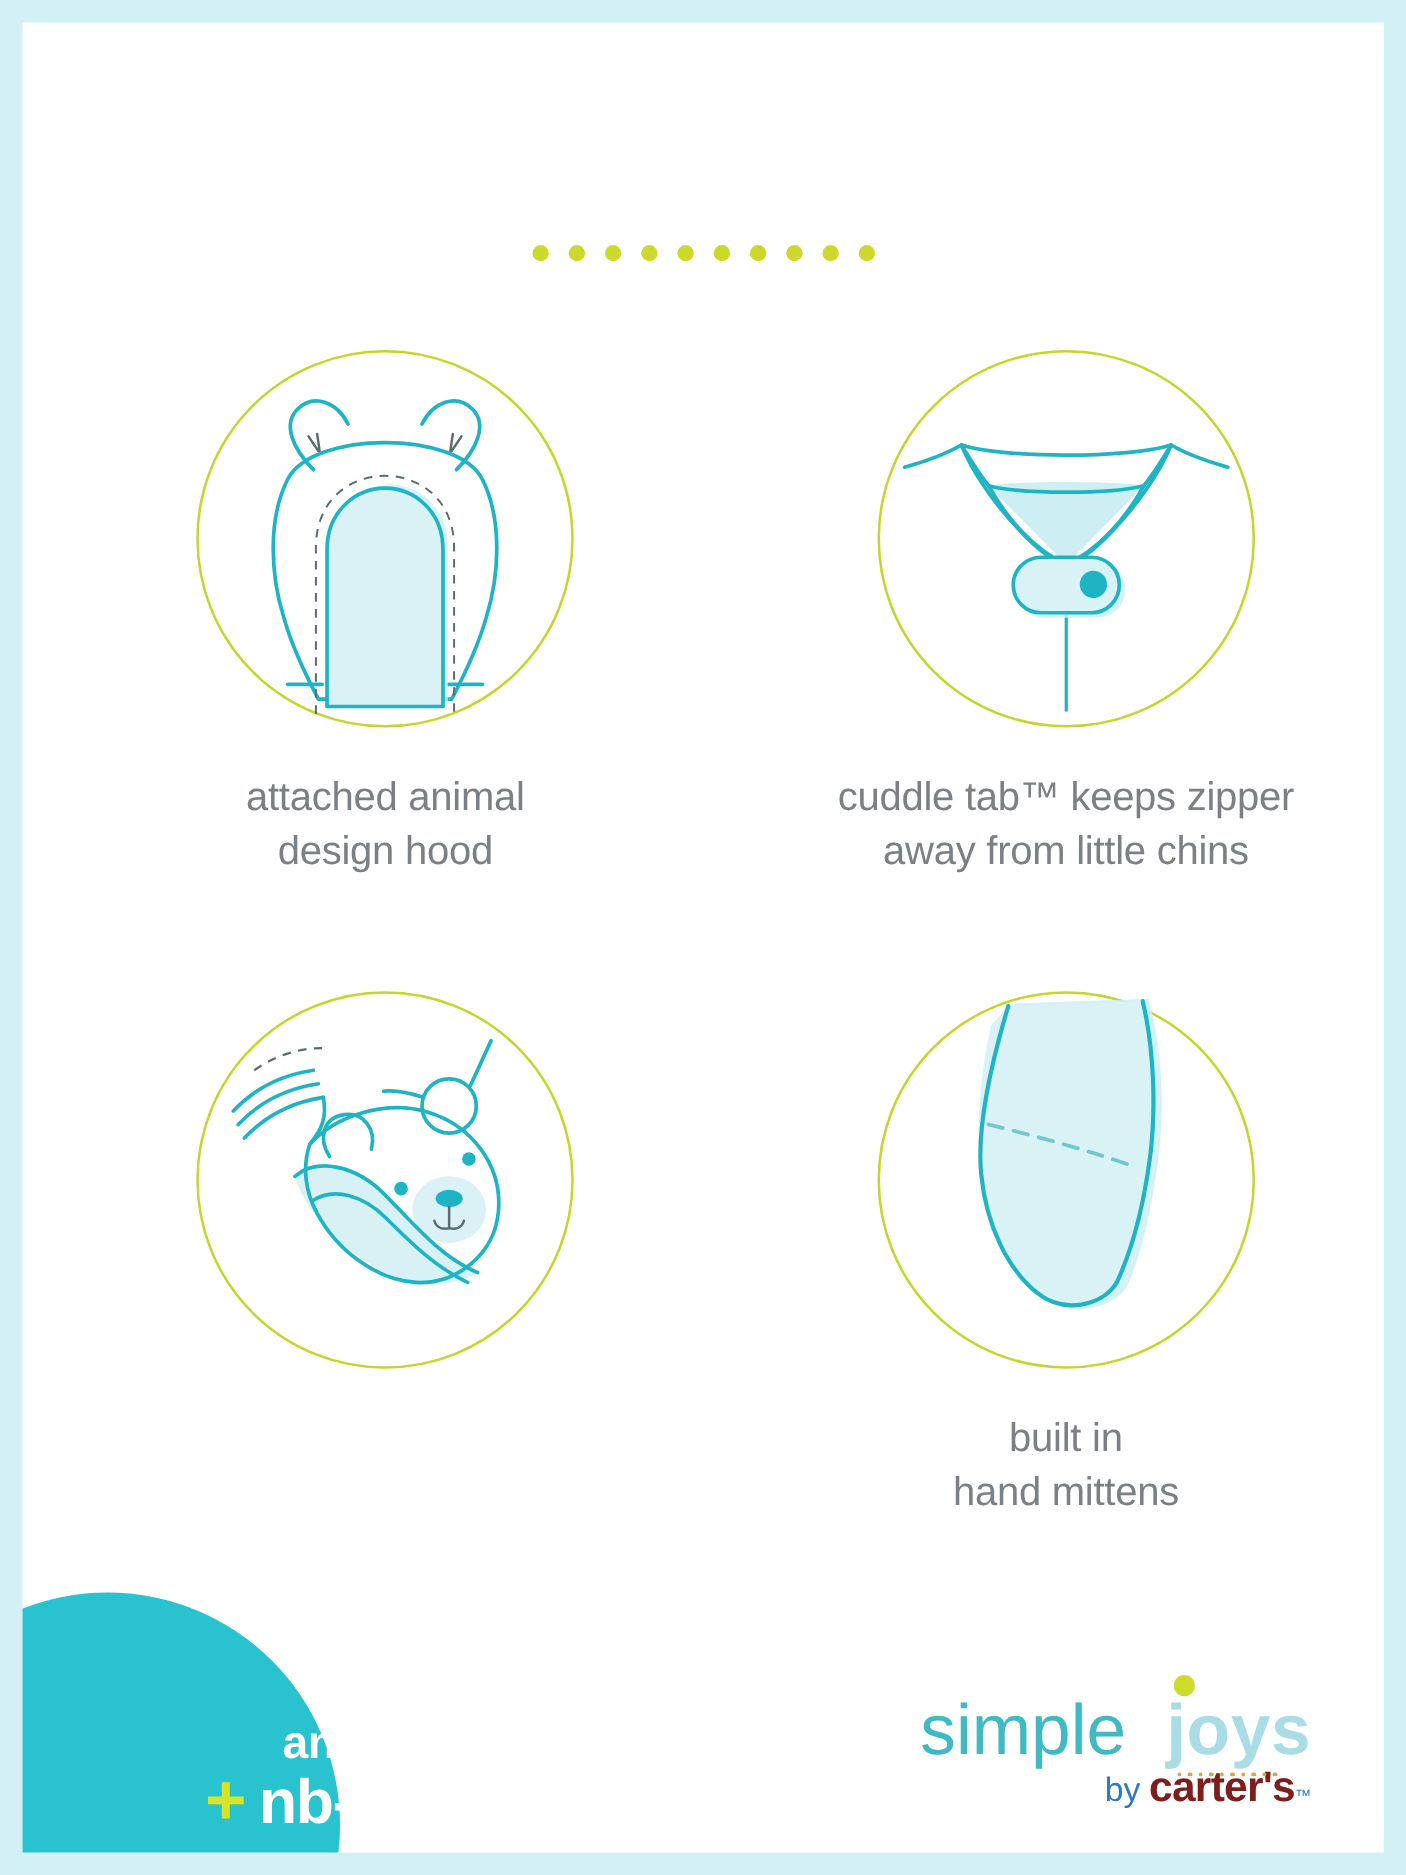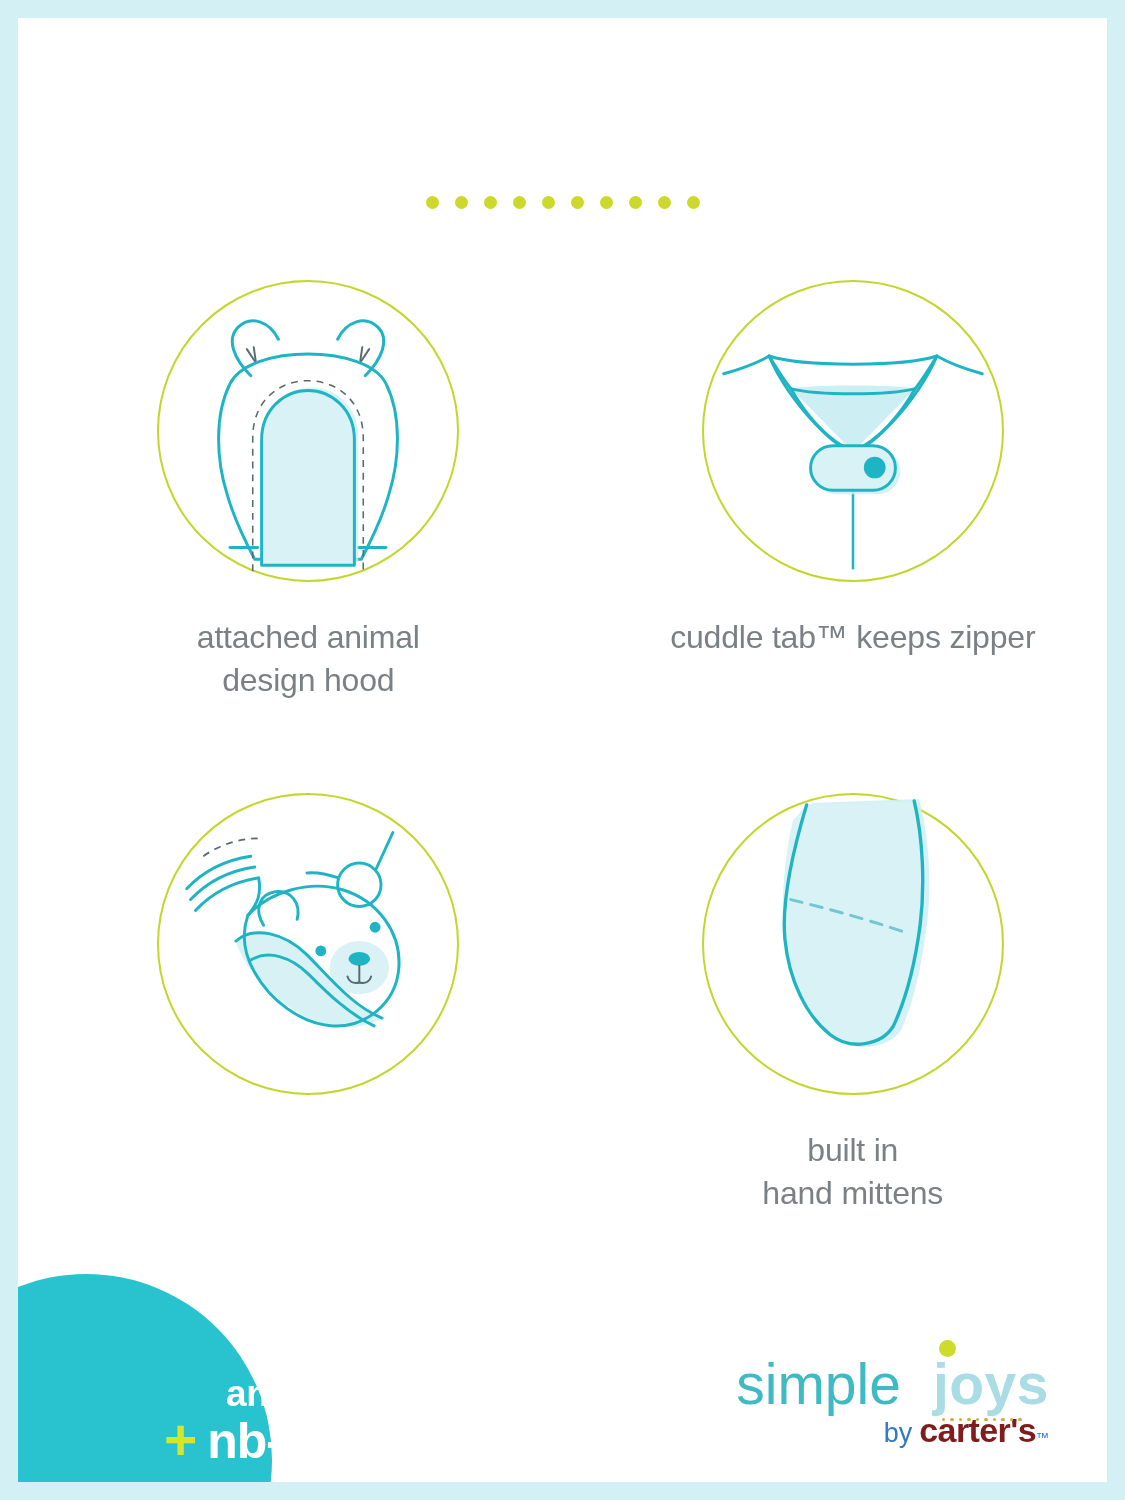--- a/index.html
+++ b/index.html
@@ -294,21 +294,21 @@
               <path d="M214 108 C199 135 177 160 151 172"></path>
 
               <path d="M151 213 L151 290" stroke-width="2.6"></path>
             </g>
 
             <rect x="111" y="169" width="88" height="46" rx="23" fill="#cdeef3" opacity="0.85"></rect>
             <rect x="108" y="166" width="86" height="45" rx="22.5" fill="#d8f2f6" stroke="#1fb4c4" stroke-width="3"></rect>
             <circle cx="173" cy="188" r="11" fill="#1fb4c4"></circle>
           </svg>
         </div>
-        <div class="caption"><span>cuddle tab™ keeps zipper</span><br></div>
+        <div class="caption"><span>cuddle tab™ keeps zipper</span><br><span>away from little chins</span></div>
       </div>
 
       <div class="cell">
         <div class="icon-circle">
           <svg viewBox="0 0 302 302" xmlns="http://www.w3.org/2000/svg">
 
             <path d="M78 148 C96 132 128 140 150 162 C172 184 196 214 226 226 C204 240 168 238 140 220 C112 202 86 176 78 148 Z" fill="#cdeef3" opacity="0.8"></path>
 
             <ellipse cx="203" cy="175" rx="30" ry="27" fill="#cdeef3" opacity="0.75"></ellipse>
             <g fill="none" stroke="#1fb4c4" stroke-width="3" stroke-linecap="round" stroke-linejoin="round">

